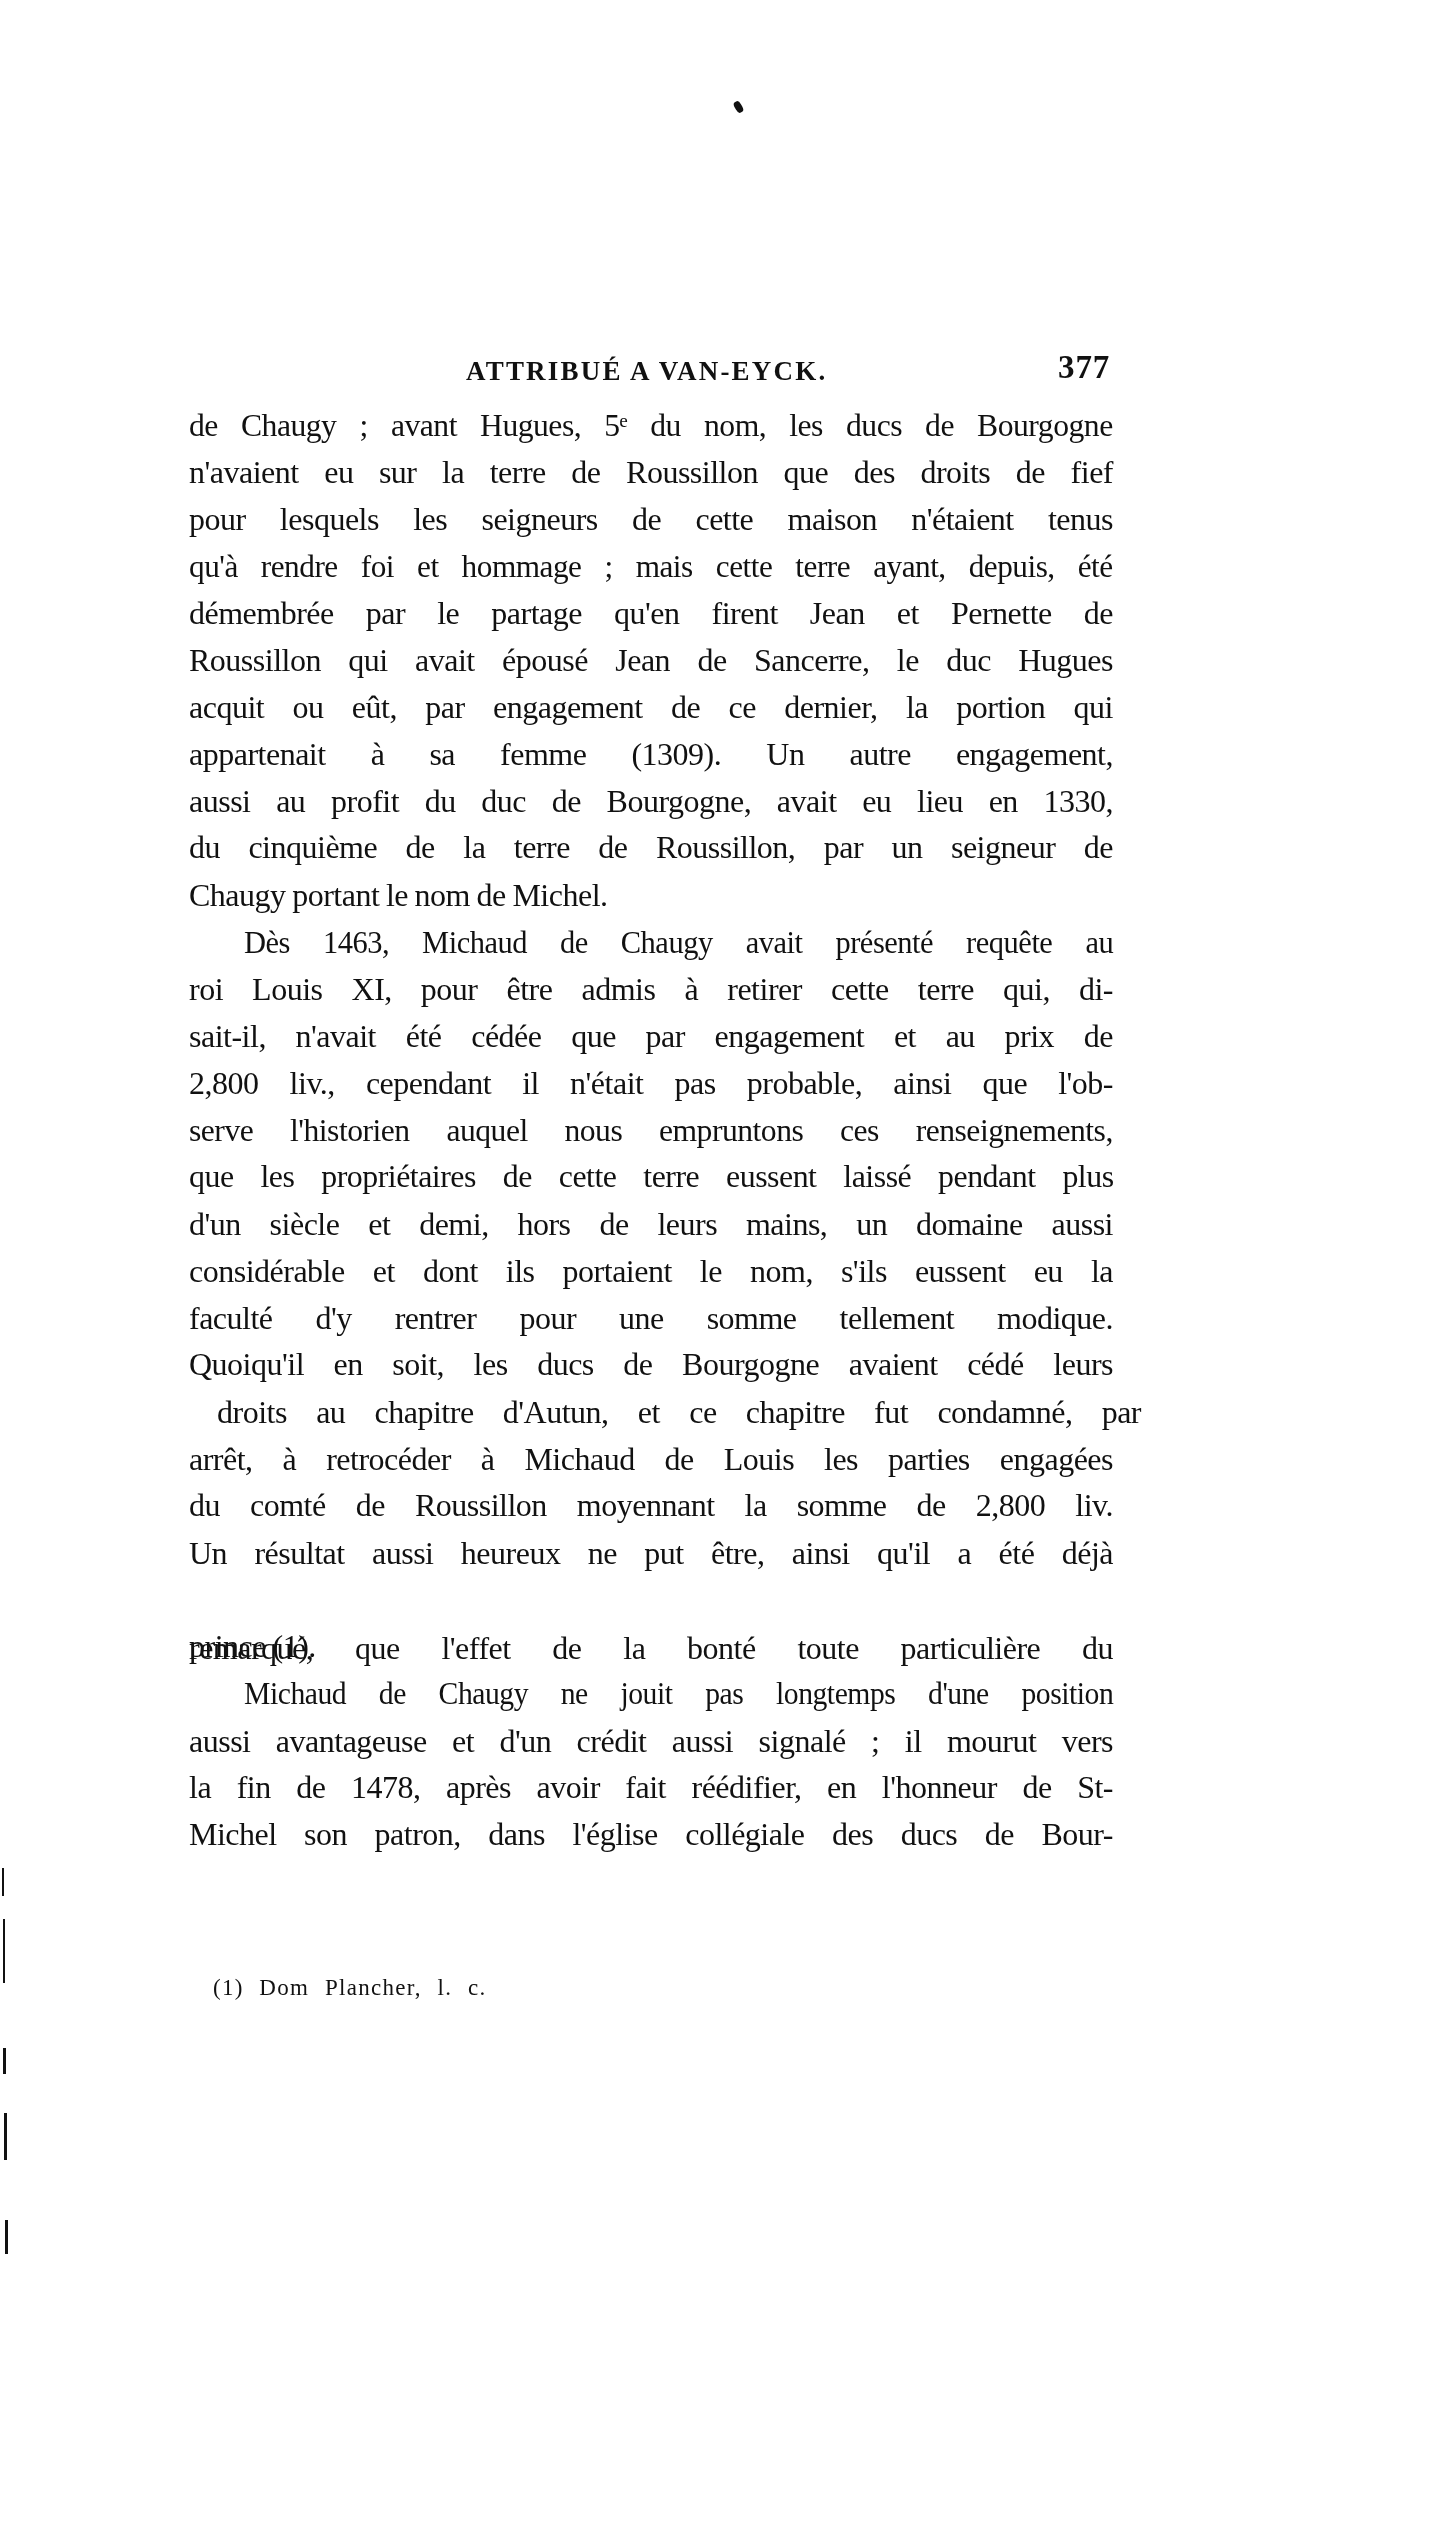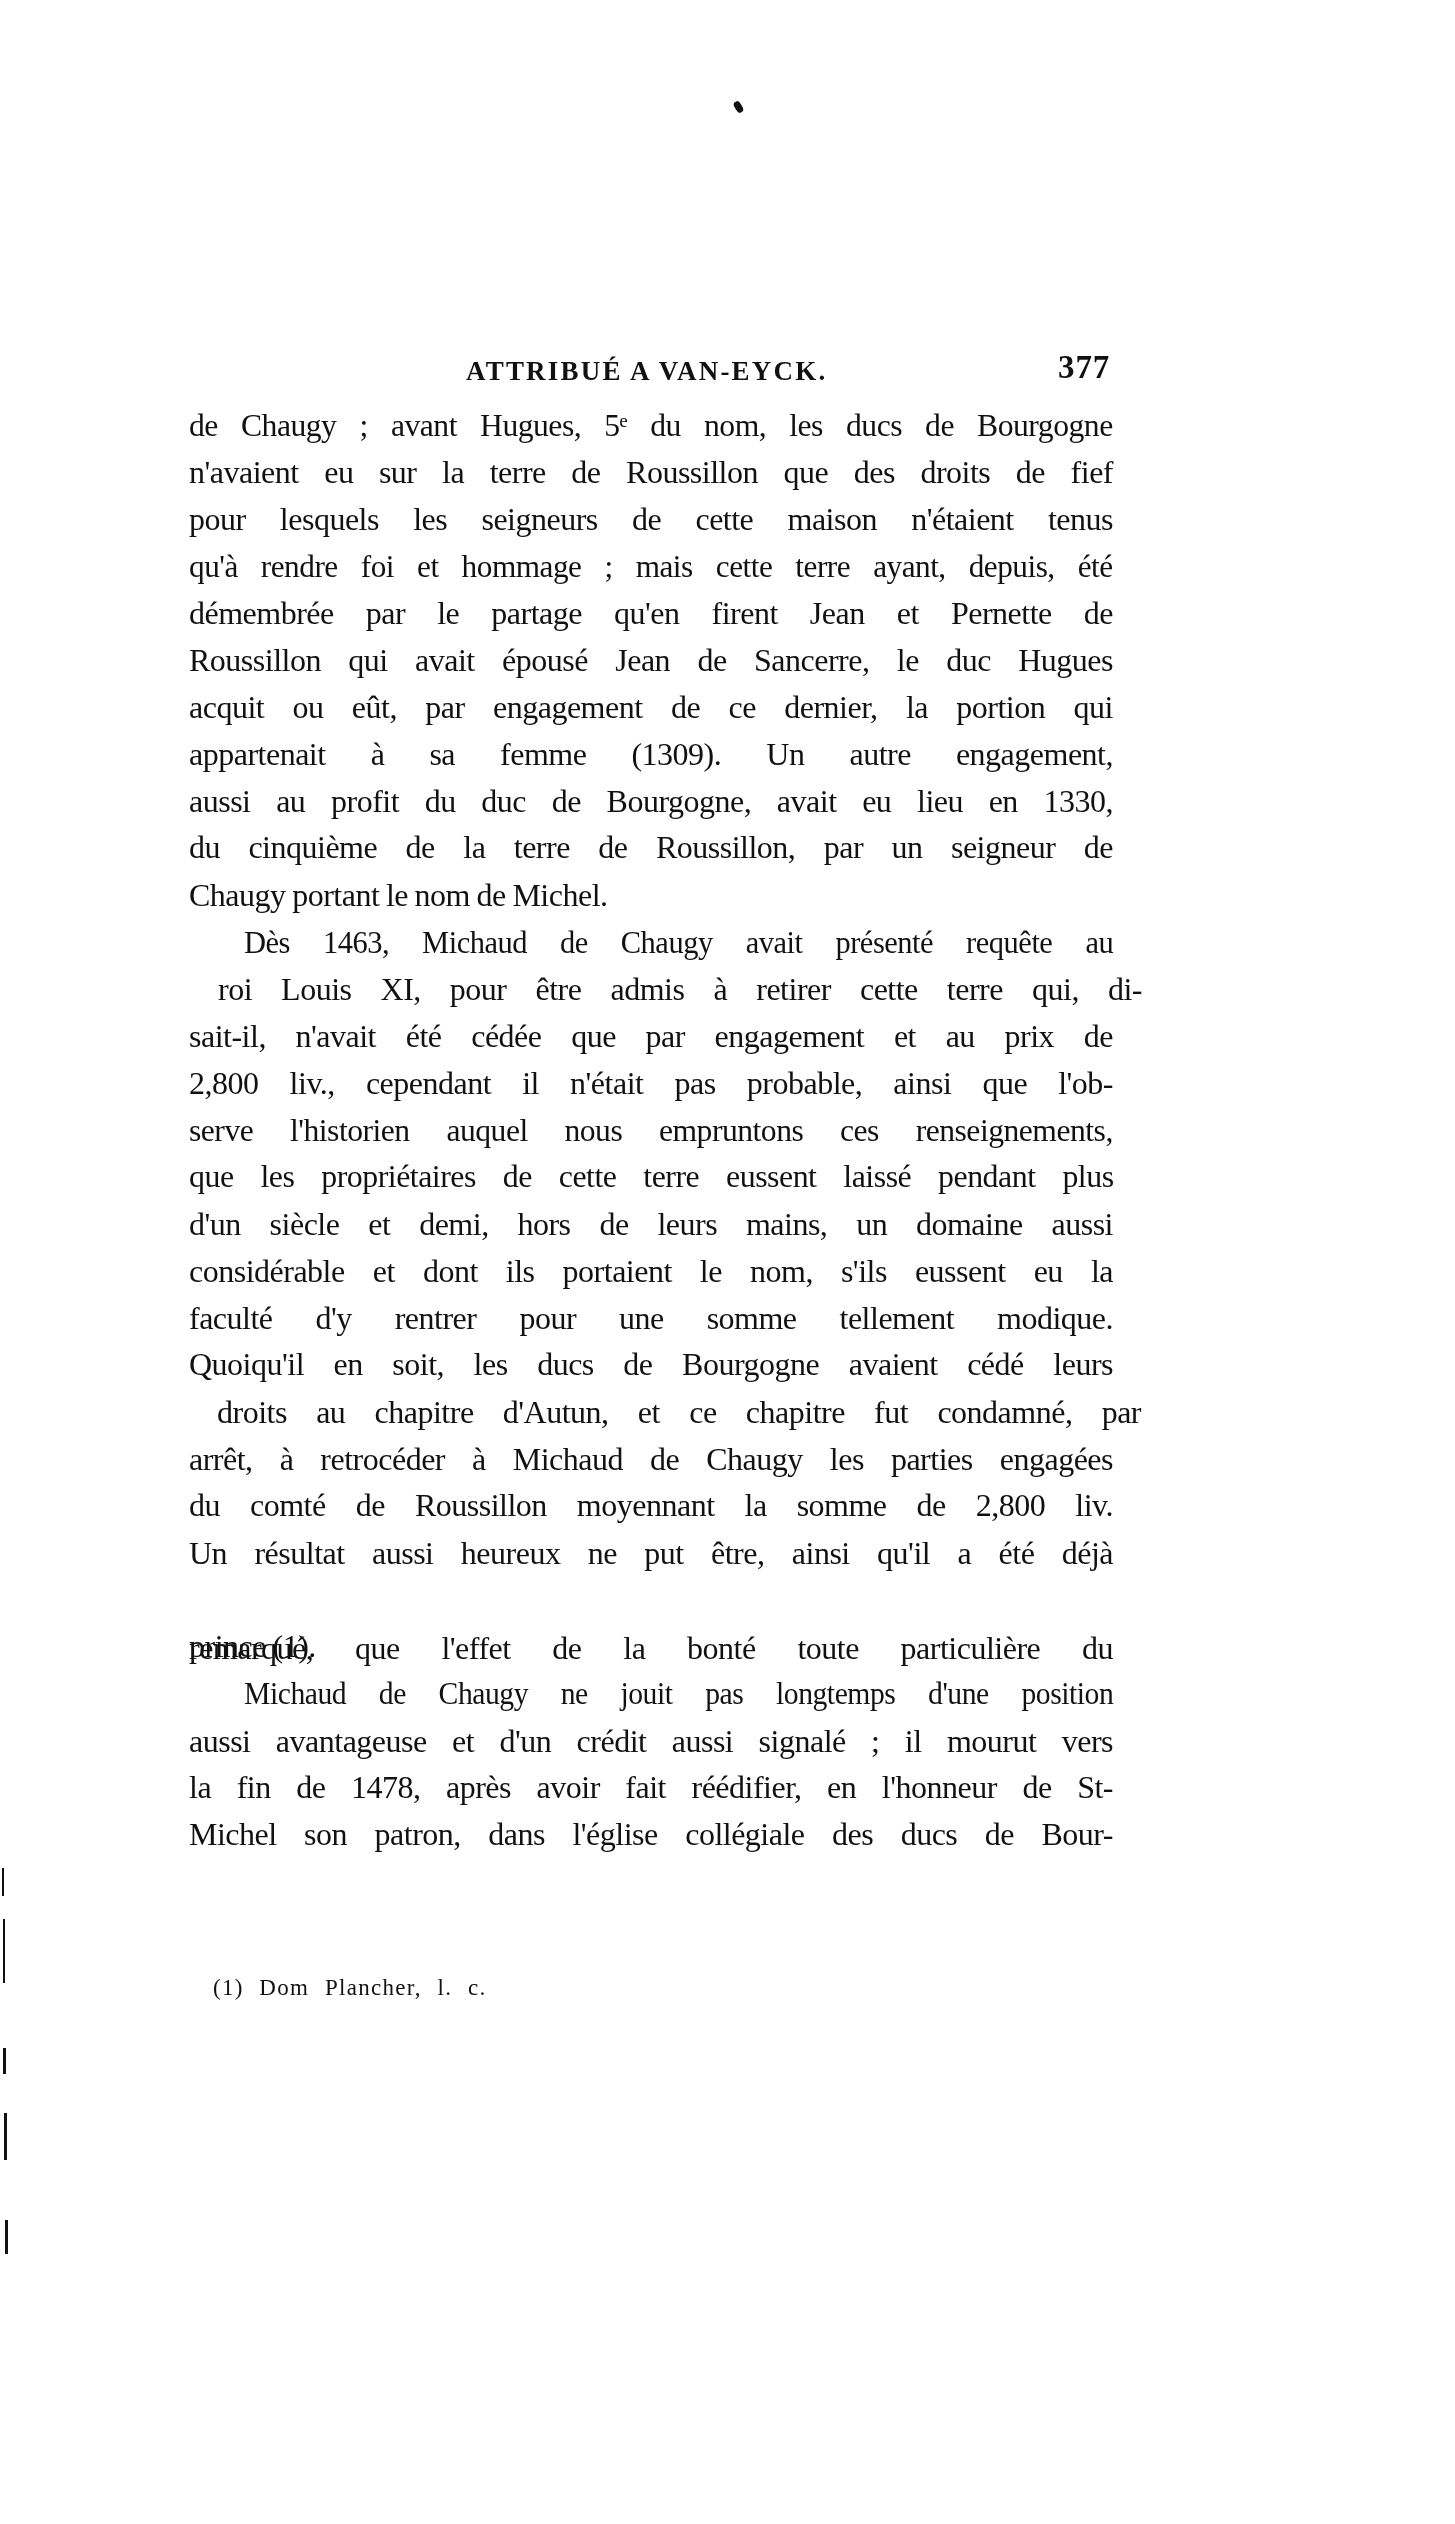--- a/index.html
+++ b/index.html
@@ -87,21 +87,21 @@
         <span class="txt" style="width: 924px; display: block; text-align-last: justify; transform-origin: 0px 0px; transform: scaleX(1);">du cinquième de la terre de Roussillon, par un seigneur de</span>
       </div>
     <div class="line last" style="top:872px;">
         <span class="txt" style="width: 924px; display: block; text-align-last: left; transform-origin: 0px 0px; transform: scaleX(1);">Chaugy portant le nom de Michel.</span>
       </div>
 
     <div class="line indent" style="top:919px;">
         <span class="txt" style="width: 913px; display: block; text-align-last: justify; transform-origin: 0px 0px; transform: scaleX(0.952023); padding-left: 0px; margin-left: 55px;">Dès 1463, Michaud de Chaugy avait présenté requête au</span>
       </div>
     <div class="line" style="top:966px;">
-        <span class="txt" style="width: 924px; display: block; text-align-last: justify; transform-origin: 0px 0px; transform: scaleX(1); margin-left: 29px;">roi Louis XI, pour être admis à retirer cette terre qui, di-</span>
+        <span class="txt" style="width: 924px; display: block; text-align-last: justify; transform-origin: 0px 0px; transform: scaleX(1);">roi Louis XI, pour être admis à retirer cette terre qui, di-</span>
       </div>
     <div class="line" style="top:1013px;">
         <span class="txt" style="width: 924px; display: block; text-align-last: justify; transform-origin: 0px 0px; transform: scaleX(1);">sait-il, n'avait été cédée que par engagement et au prix de</span>
       </div>
     <div class="line" style="top:1060px;">
         <span class="txt" style="width: 924px; display: block; text-align-last: justify; transform-origin: 0px 0px; transform: scaleX(1);">2,800 liv., cependant il n'était pas probable, ainsi que l'ob-</span>
       </div>
     <div class="line" style="top:1107px;">
         <span class="txt" style="width: 935px; display: block; text-align-last: justify; transform-origin: 0px 0px; transform: scaleX(0.988062);">serve l'historien auquel nous empruntons ces renseignements,</span>
       </div>
@@ -117,21 +117,21 @@
     <div class="line" style="top:1295px;">
         <span class="txt" style="width: 924px; display: block; text-align-last: justify; transform-origin: 0px 0px; transform: scaleX(1);">faculté d'y rentrer pour une somme tellement modique.</span>
       </div>
     <div class="line" style="top:1341px;">
         <span class="txt" style="width: 924px; display: block; text-align-last: justify; transform-origin: 0px 0px; transform: scaleX(1);">Quoiqu'il en soit, les ducs de Bourgogne avaient cédé leurs</span>
       </div>
     <div class="line" style="top:1389px;">
         <span class="txt" style="width: 924px; display: block; text-align-last: justify; transform-origin: 0px 0px; transform: scaleX(1); margin-left: 28px;">droits au chapitre d'Autun, et ce chapitre fut condamné, par</span>
       </div>
     <div class="line" style="top:1436px;">
-        <span class="txt" style="width: 924px; display: block; text-align-last: justify; transform-origin: 0px 0px; transform: scaleX(1);">arrêt, à retrocéder à Michaud de Chaugy les parties engagées</span>
+        <span class="txt" style="width: 924px; display: block; text-align-last: justify; transform-origin: 0px 0px; transform: scaleX(1);">arrêt, à retrocéder à Michaud de Louis les parties engagées</span>
       </div>
     <div class="line" style="top:1482px;">
         <span class="txt" style="width: 924px; display: block; text-align-last: justify; transform-origin: 0px 0px; transform: scaleX(1);">du comté de Roussillon moyennant la somme de 2,800 liv.</span>
       </div>
     <div class="line" style="top:1530px;">
         <span class="txt" style="width: 924px; display: block; text-align-last: justify; transform-origin: 0px 0px; transform: scaleX(1);">Un résultat aussi heureux ne put être, ainsi qu'il a été déjà</span>
       </div>
     <div class="line" style="top:1577px;">
         <span class="txt" style="width: 924px; display: block; text-align-last: justify; transform-origin: 0px 0px; transform: scaleX(1); margin-top: 48px;">remarqué, que l'effet de la bonté toute particulière du</span>
       </div>

